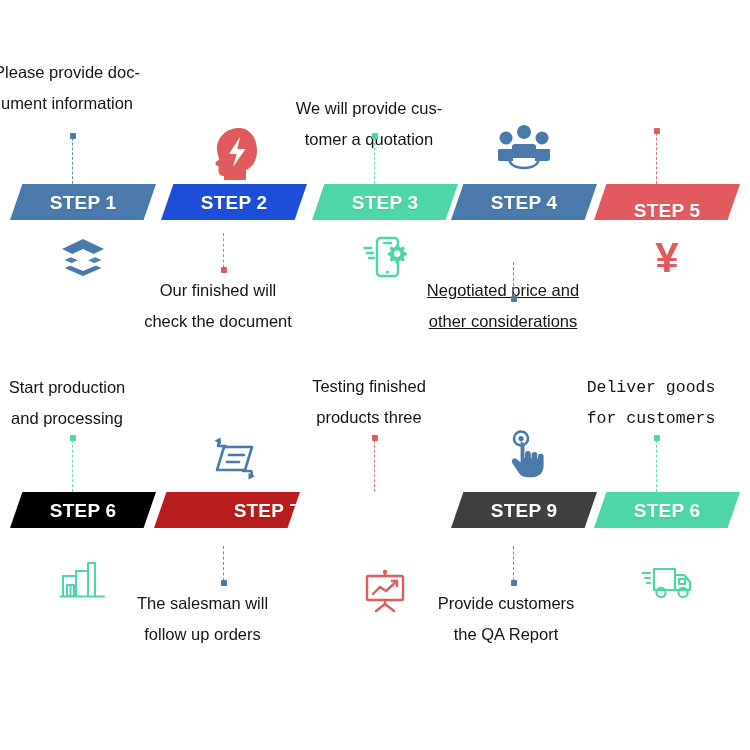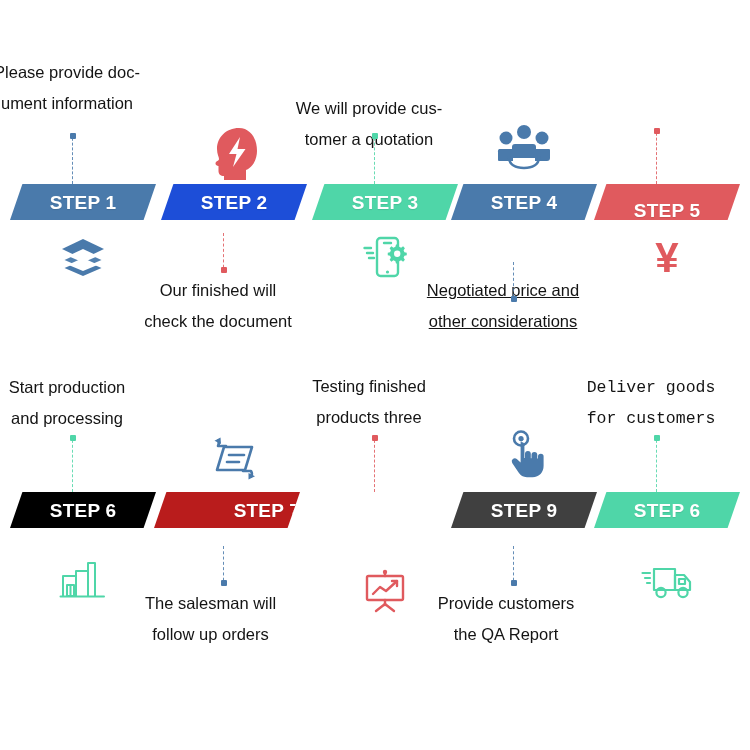--- a/index.html
+++ b/index.html
@@ -217,21 +217,21 @@
             <line x1="0.5" y1="36.5" x2="44" y2="36.5"></line>
             <rect x="7" y="25" width="7" height="11"></rect>
             <line x1="10.5" y1="25" x2="10.5" y2="36"></line>
           </g>
         </svg>
       </span>
     </div>
     <div class="step-bar" style="left:154px; top:492px; width:146px; background:#b91c1c;justify-content:flex-end;">
       <span class="step-label">STEP 7</span>
     </div>
-    <div class="caption" style="left:108px; top:588px; width:205px;">The salesman will
+    <div class="caption" style="left:100px; top:588px; width:205px;">The salesman will
 follow up orders</div>
     <div class="connector up" style="left:223px; top:546px; height:40px; color:#4a7aab;">
       <span class="dash"></span>
       <span class="dot"></span>
     </div>
     <div class="icon-slot" style="left:184px; top:437px; width:100px; height:40px;">
       <span>
         <svg width="46" height="40" viewBox="0 0 46 40">
           <g fill="none" stroke="#4a7aab" stroke-width="2.6" stroke-linecap="round" stroke-linejoin="round">
             <path d="M13 10 L41 10 L34 33 L6 33 Z"></path>

